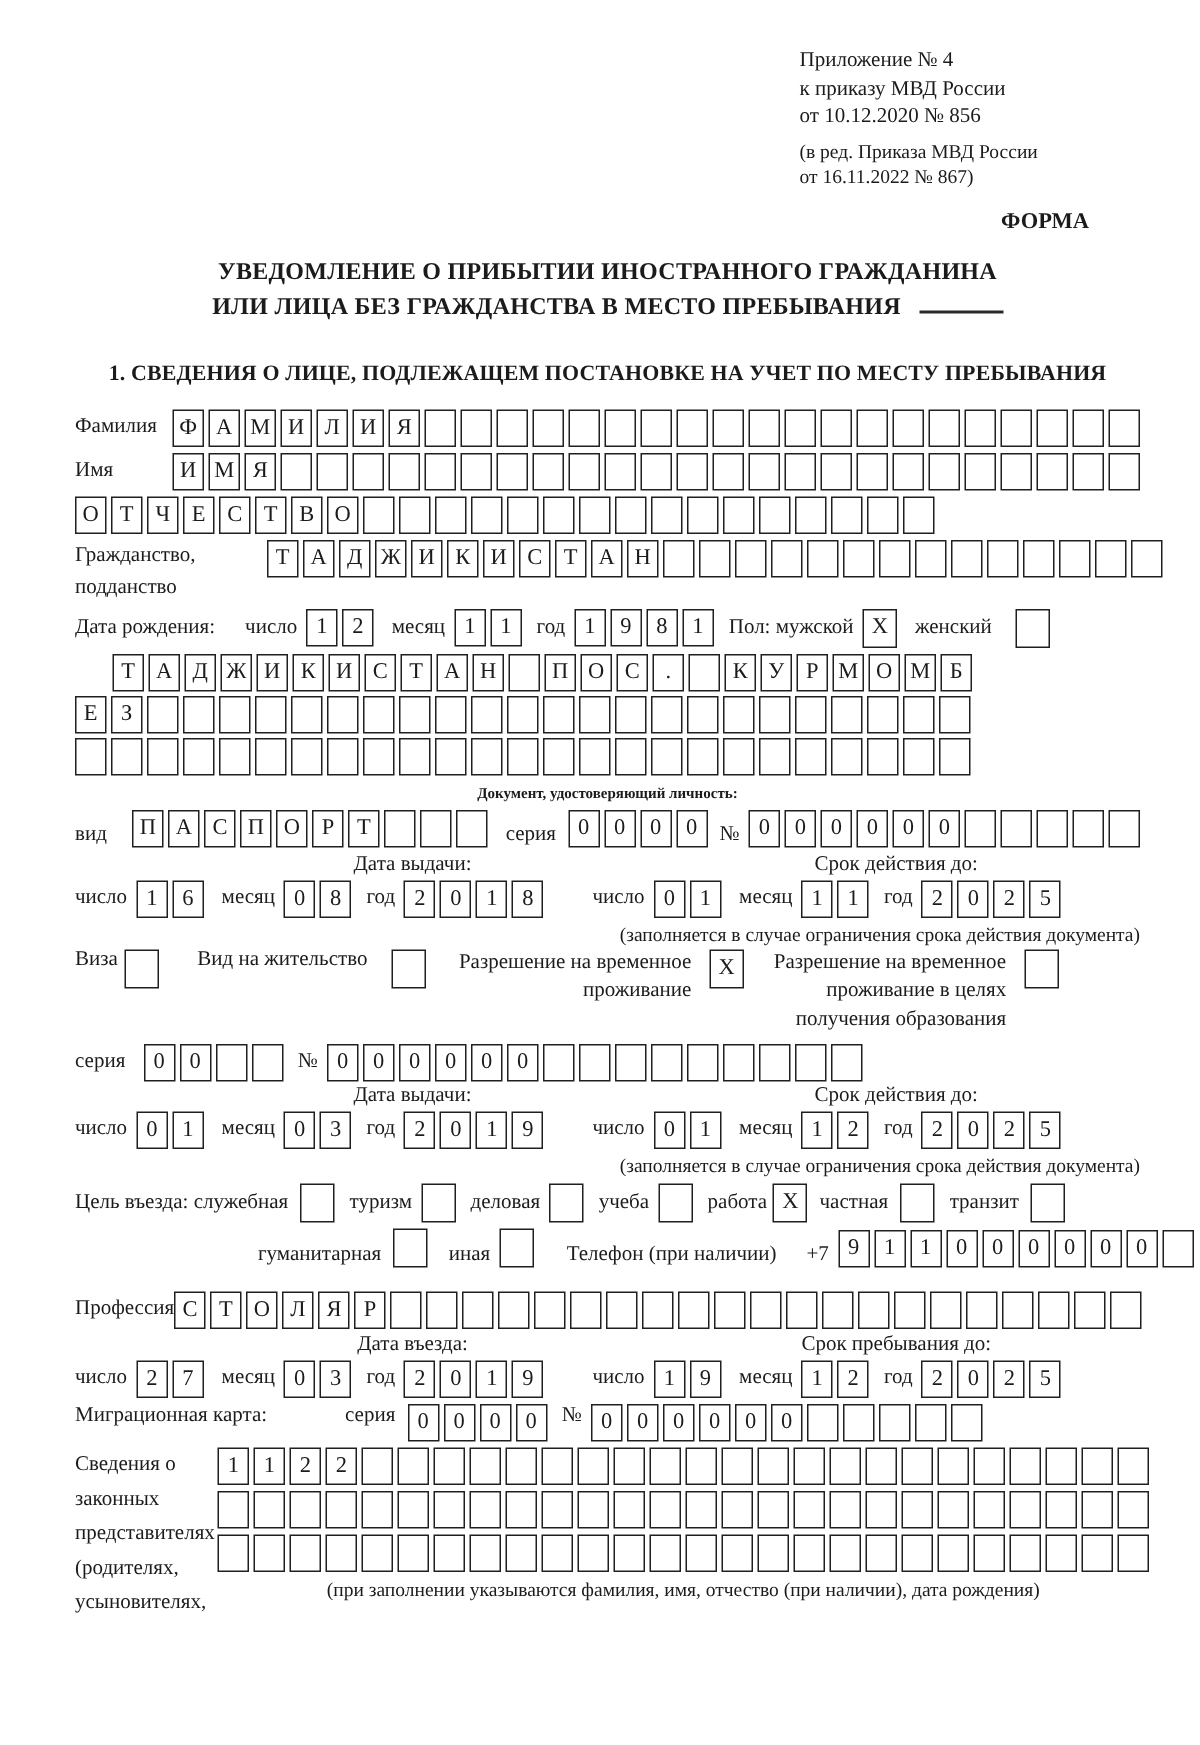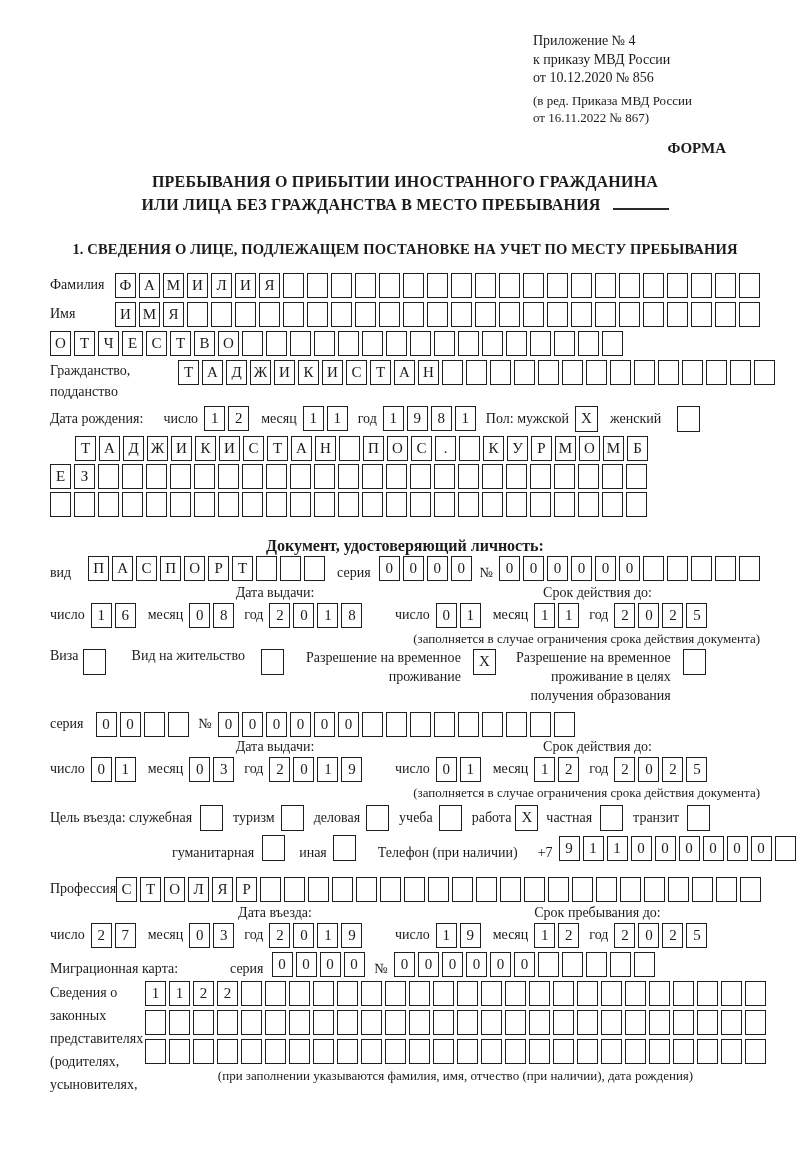--- a/index.html
+++ b/index.html
@@ -37,21 +37,21 @@
   .ml14{margin-left:14px;} .ml12{margin-left:12px;} .ml10{margin-left:10px;}
   .ml8{margin-left:8px;} .ml6{margin-left:6px;} .ml4{margin-left:4px;}
 
   
   .place{display:flex;align-items:flex-start;margin-bottom:1px;}
   .place .lblcol{width:108px;line-height:22.5px;}
   .place-rows .prow{display:flex;margin-bottom:3px;}
   .indent25{margin-left:25px;}
 
   
-  .doc-heading{text-align:center;font-weight:bold;font-size:16px;line-height:17px;margin-top:17px;}
+  .doc-heading{text-align:center;font-weight:bold;font-size:10px;line-height:17px;margin-top:1px;}
   .vid-row{display:flex;align-items:flex-end;margin-top:2px;margin-bottom:4px;}
 
   .date-captions{display:flex;line-height:16px;margin-top:2px;}
   .dc-left{width:345px;text-align:center;padding-left:105px;box-sizing:border-box;}
   .dc-right{flex:1;text-align:center;padding-left:40px;box-sizing:border-box;}
   .date-row{display:flex;align-items:center;margin-top:2px;}
   .dg{display:flex;align-items:center;width:345px;flex:0 0 auto;}
   .dg .t{margin-right:6px;}
   .note{text-align:right;font-size:13px;line-height:15px;margin-top:3px;}
 
@@ -62,21 +62,21 @@
   .mll{text-align:right;line-height:19px;}
   .g26{margin-left:26px;} .g22{margin-left:22px;} .g20{margin-left:20px;}
   .g16{margin-left:16px;} .g12{margin-left:12px;}
 
   .ser-row{display:flex;align-items:center;margin-top:7px;margin-bottom:2px;}
 
   .purpose-row{display:flex;align-items:center;margin-top:5px;margin-bottom:4px;}
   .purpose2-row{display:flex;align-items:flex-end;margin-bottom:16px;padding-left:122px;}
   .prof-row{display:flex;align-items:center;margin-bottom:3px;}
 
-  .mig-row{display:flex;align-items:flex-end;margin-top:4px;margin-bottom:4px;}
+  .mig-row{display:flex;align-items:flex-start;margin-top:4px;margin-bottom:4px;}
 
   .guard{display:flex;align-items:flex-start;}
   .guard .lblcol{width:95px;line-height:23px;}
   .guard-rows .prow{display:flex;margin-bottom:4px;}
   .guard-note{font-size:13px;text-align:center;margin-top:3px;}
 </style>
 </head>
 <body>
 
 <div class="page">
@@ -86,21 +86,21 @@
     <div>к приказу МВД России</div>
     <div>от 10.12.2020 № 856</div>
     <div class="small">
       <div>(в ред. Приказа МВД России</div>
       <div>от 16.11.2022 № 867)</div>
     </div>
   </div>
   <div class="forma">ФОРМА</div>
 
   <div class="title">
-    <div>ПРЕБЫВАНИЯ О ПРИБЫТИИ ИНОСТРАННОГО ГРАЖДАНИНА</div>
+    <div>УВЕДОМЛЕНИЕ О ПРИБЫТИИ ИНОСТРАННОГО ГРАЖДАНИНА</div>
     <div><span>ИЛИ ЛИЦА БЕЗ ГРАЖДАНСТВА В МЕСТО ПРЕБЫВАНИЯ</span><span class="blank-line"></span></div>
   </div>
 
   <div class="sec-heading">1. СВЕДЕНИЯ О ЛИЦЕ, ПОДЛЕЖАЩЕМ ПОСТАНОВКЕ НА УЧЕТ ПО МЕСТУ ПРЕБЫВАНИЯ</div>
 
   <div class="rows">
 
     <div class="row">
       <span class="t w78">Фамилия</span>
       <span class="cells">

